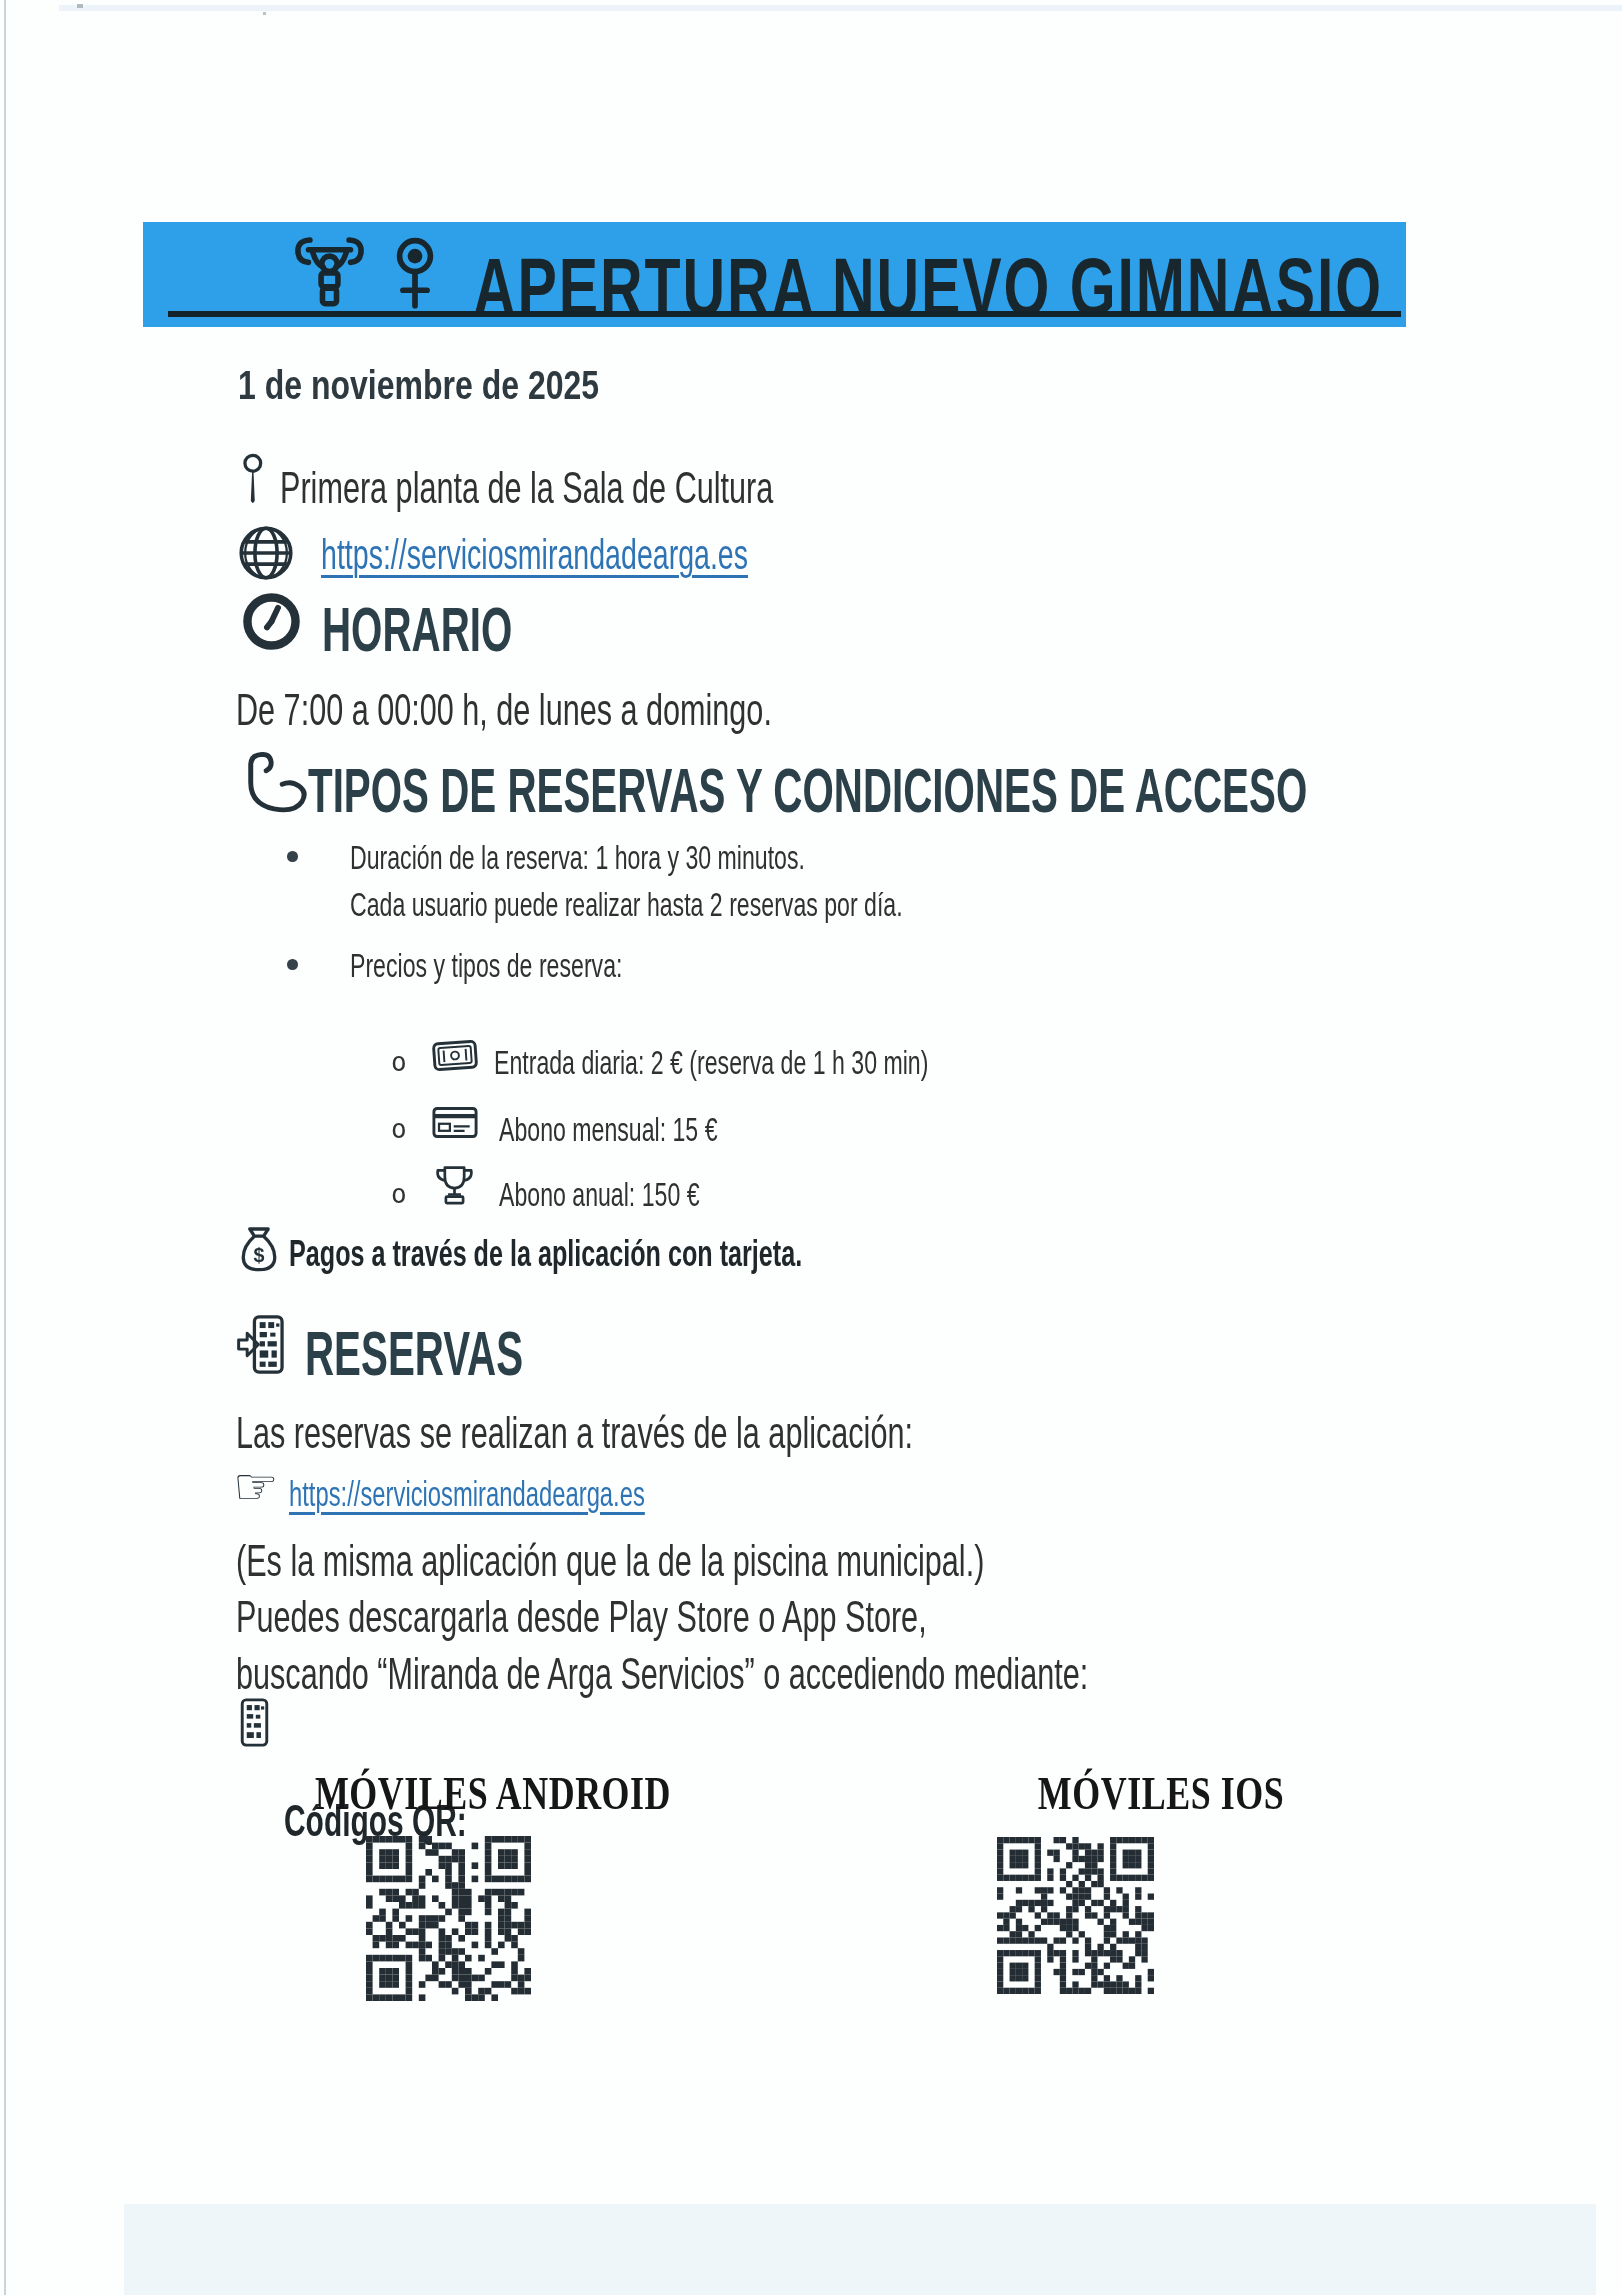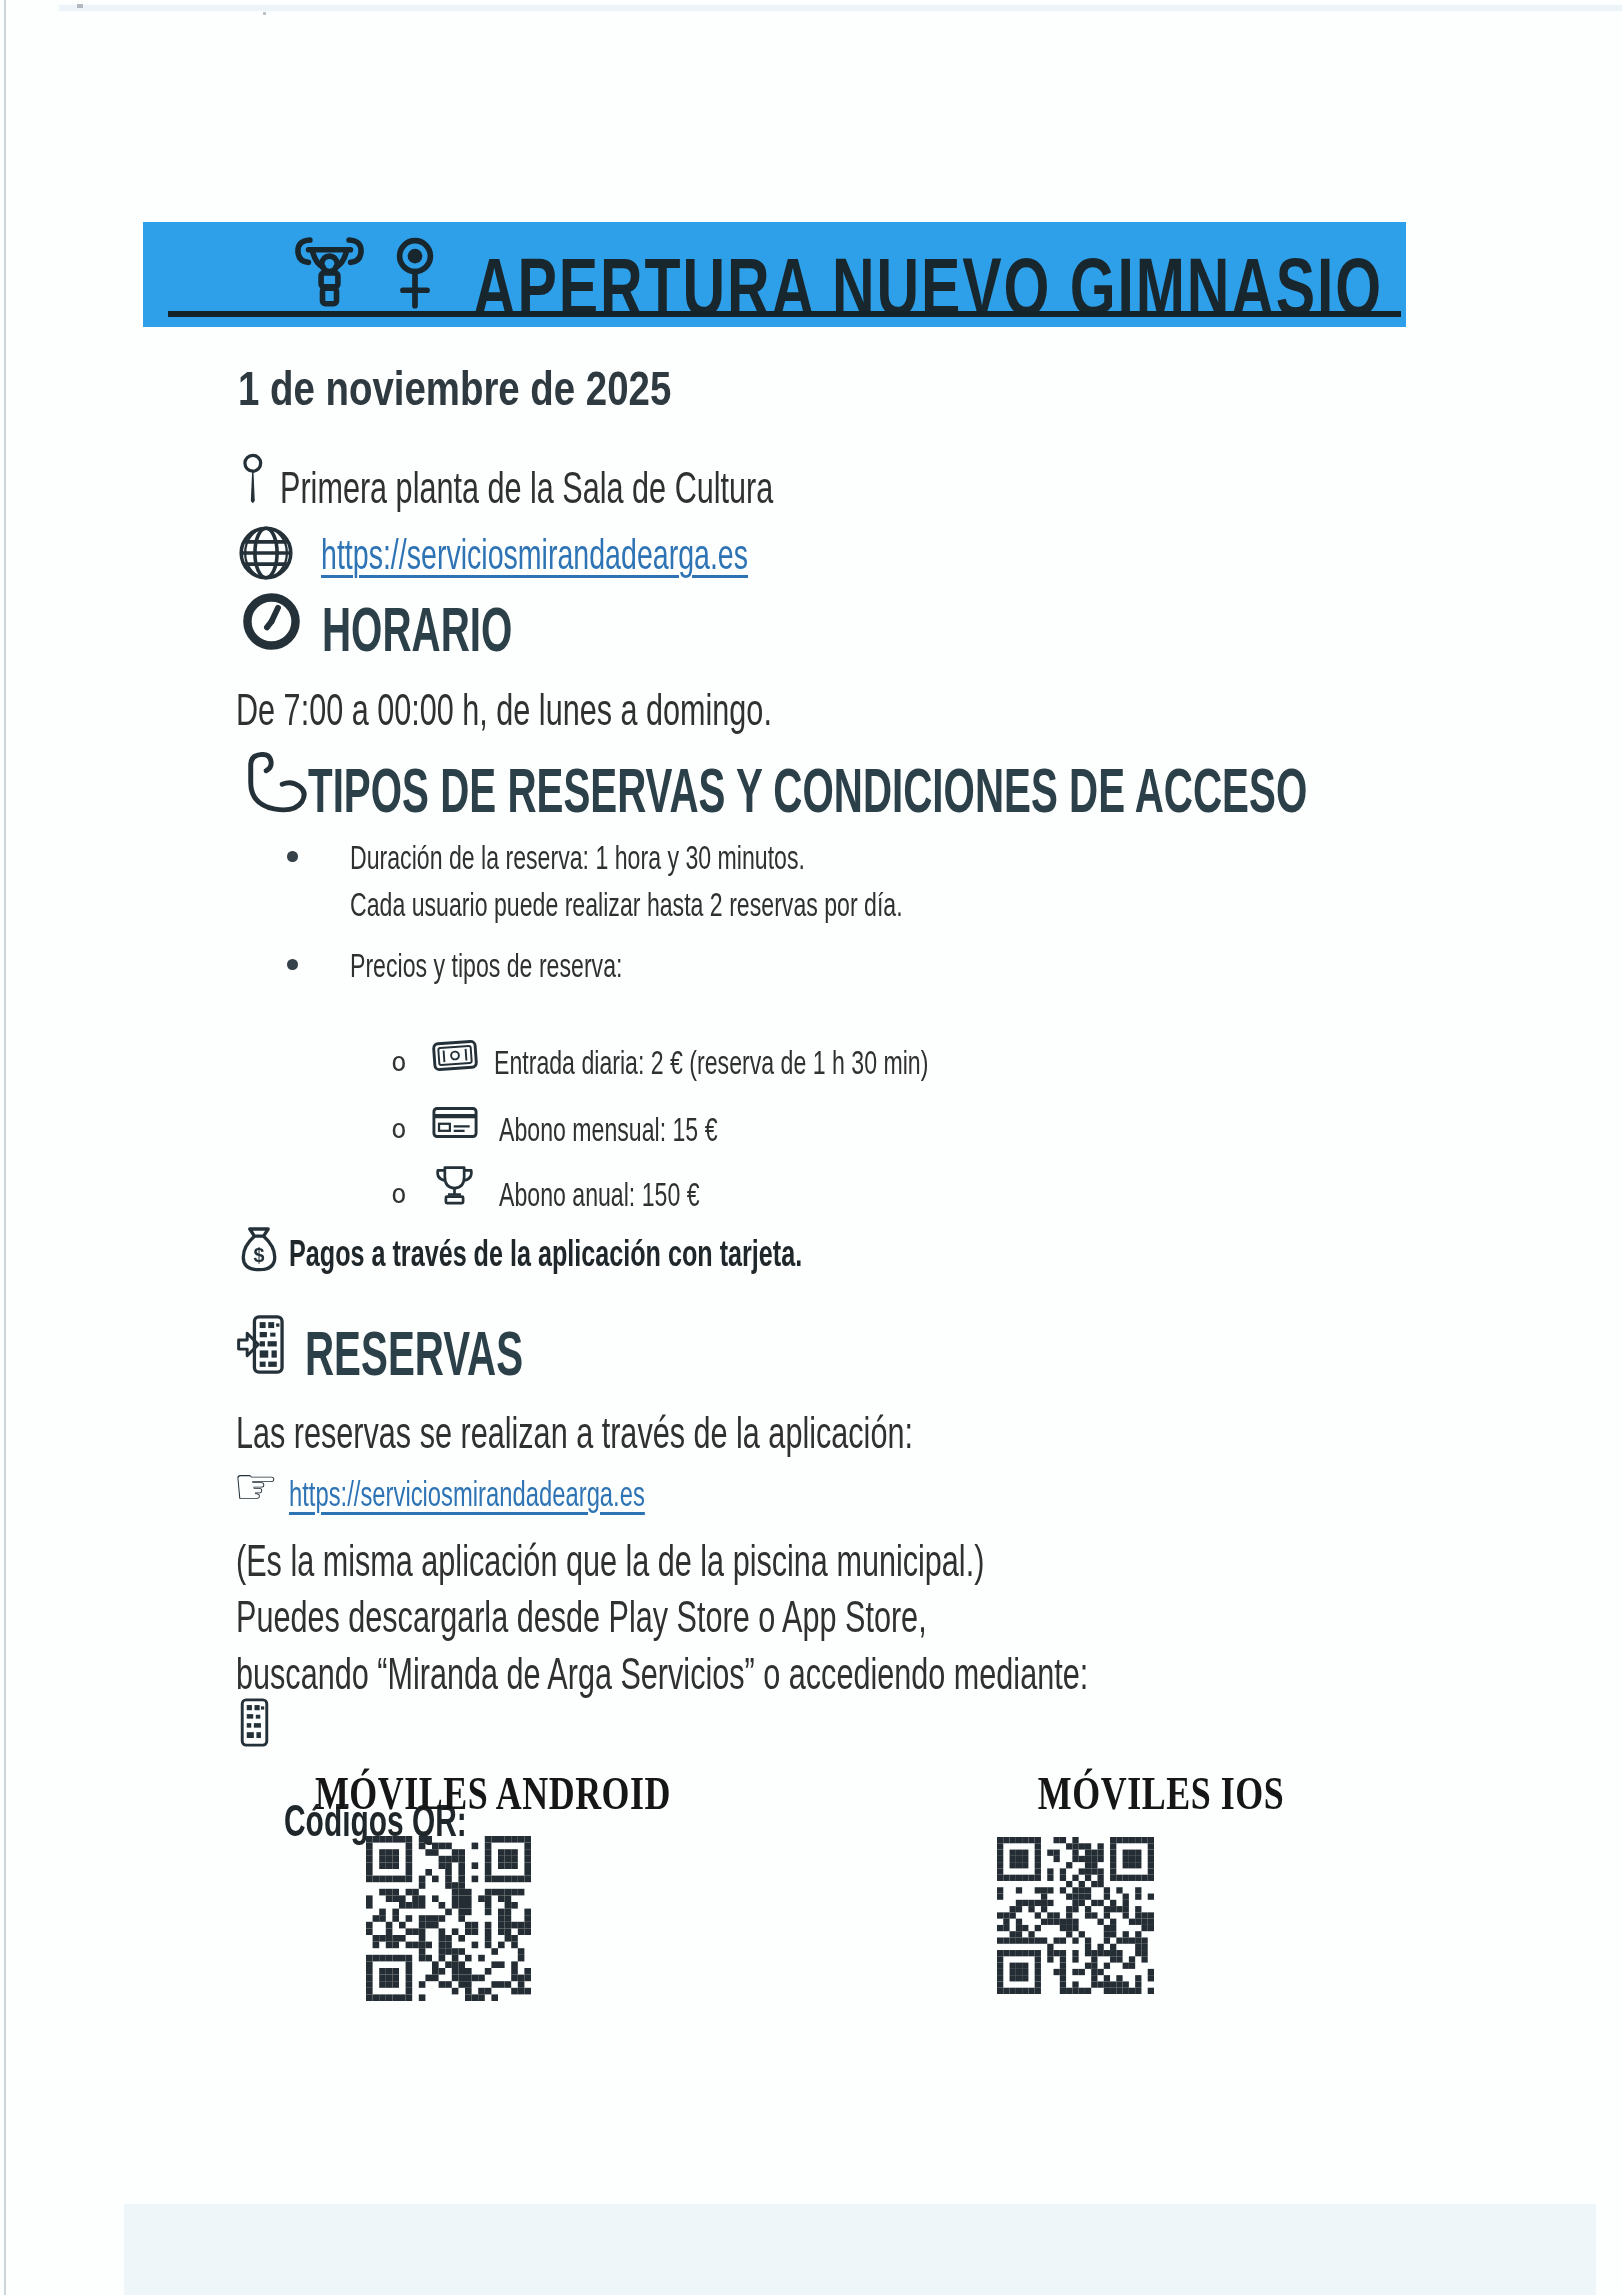--- a/index.html
+++ b/index.html
@@ -9,21 +9,21 @@
   html,body{margin:0;padding:0;background:#e9e9e9;}
   .page{position:relative;width:1623px;height:2295px;background:#fdfefe;overflow:hidden;
         font-family:"Liberation Sans",sans-serif;}
   .abs{position:absolute;white-space:nowrap;}
   
   .sx64,.sx68,.sx72,.sx78,.sx80{display:inline-block;transform-origin:0 50%;white-space:pre;}
   .sx64{transform:scaleX(.64);} .sx68{transform:scaleX(.68);} .sx72{transform:scaleX(.72);}
   .sx78{transform:scaleX(.78);} .sx80{transform:scaleX(.80);}
   .bt{font-weight:700;font-size:82px;line-height:1;color:var(--bandink);letter-spacing:2.6px;}
   .h {font-weight:700;font-size:63px;line-height:1;color:var(--heading);}
-  .d {font-weight:700;font-size:48px;line-height:1;color:#2E3A40;}
+  .d {font-weight:700;font-size:40px;line-height:1;color:#2E3A40;}
   .b {font-size:45px;line-height:1.15;color:var(--body);}
   .bl{font-size:34px;line-height:1.15;color:var(--body);margin-left:12px;}
   .bb{font-weight:700;color:#20272B;}
   .lk{color:var(--link);text-decoration:underline;text-decoration-thickness:2.6px;text-underline-offset:5.9px;}
   .sl{font-family:"Liberation Serif",serif;font-weight:700;font-size:46px;line-height:1;
       color:#161616;letter-spacing:0.7px;}
   .om{font-family:"DejaVu Sans Mono","Liberation Mono",monospace;font-size:26px;color:#333;}
   .band{position:absolute;left:103px;top:222px;width:1263px;height:105px;background:var(--band);margin-left:40px;}
   .band-underline{position:absolute;left:25px;right:5.2px;bottom:10.5px;height:5.9px;background:#14222A;}
   .dot{position:absolute;width:10.5px;height:10.5px;border-radius:50%;background:#36424A;}

